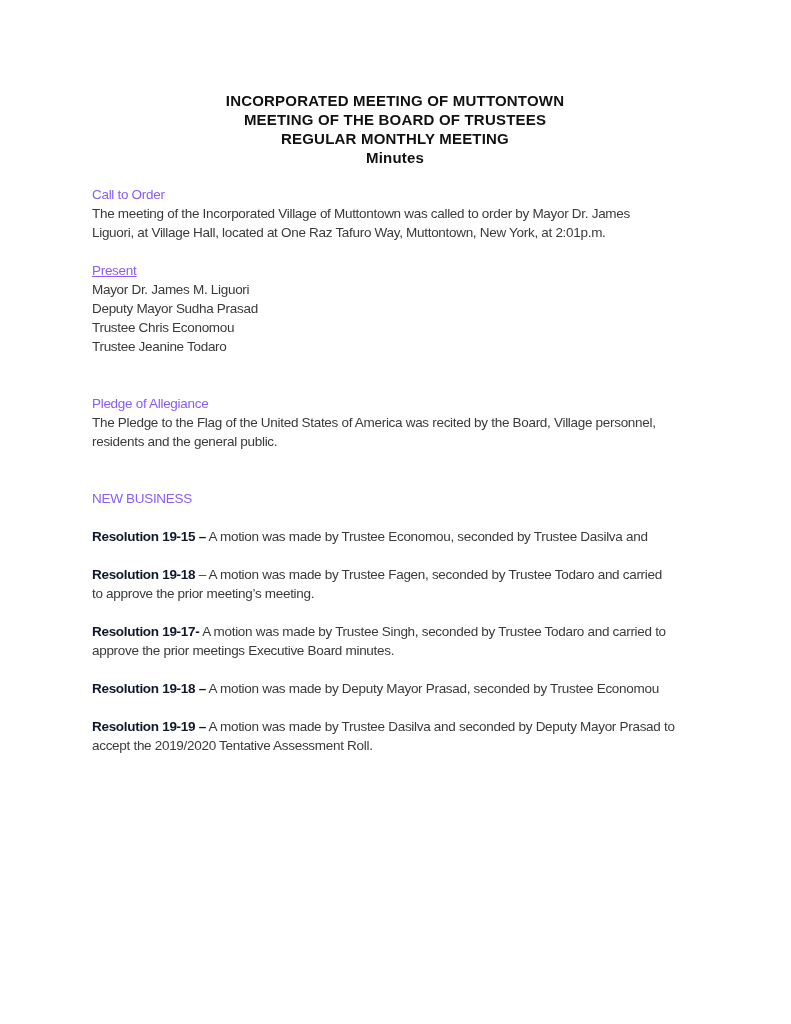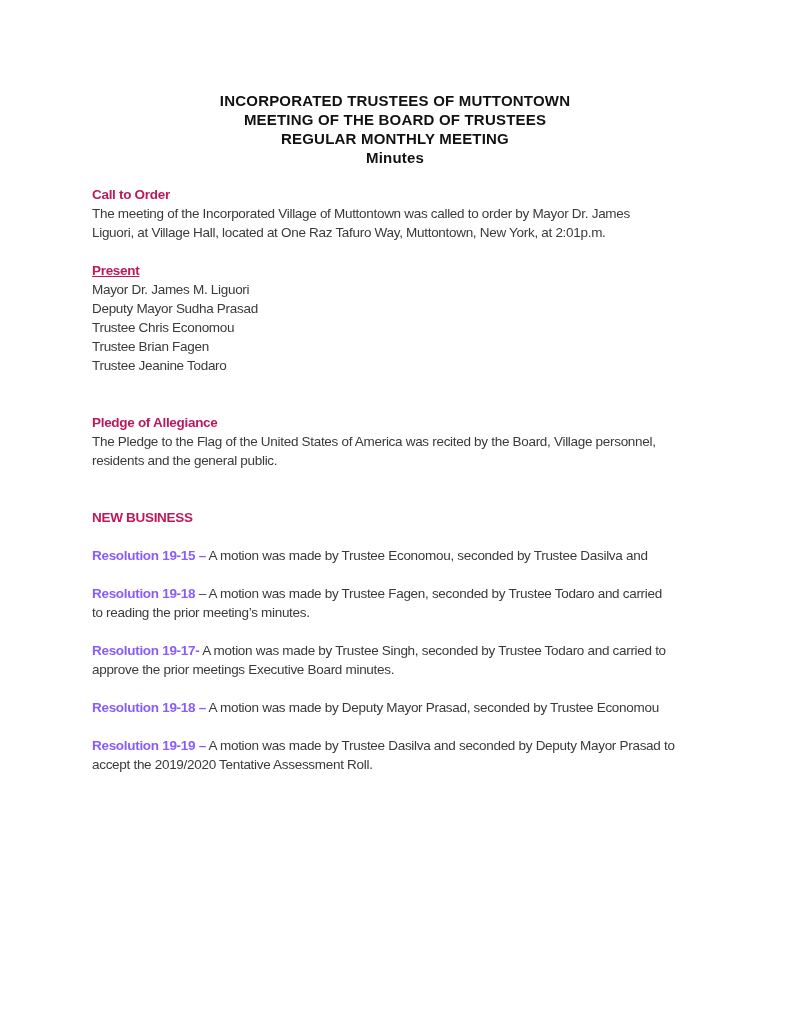--- a/index.html
+++ b/index.html
@@ -29,70 +29,69 @@
   }
   .title-line { height: 19px; }
   .line {
     font-size: 13.5px;
     line-height: 19px;
     height: 19px;
     letter-spacing: -0.3px;
     white-space: nowrap;
   }
   .sec-heading {
-    font-weight: 700;
-    color: #be185d;
+    font-weight: 400;
+    color: #8b5cf6;
   }
   .u { text-decoration: underline; }
   .b {
     font-weight: 700;
-    color: #8b5cf6;
+    color: #0f172a;
   }
   .mt18 { margin-top: 18px; }
   .mt19 { margin-top: 19px; }
   .mt38 { margin-top: 38px; }
   .resolution { margin-top: 19px; }
 </style>
 </head>
 <body>
 
 <div class="page">
   <div class="content">
 
     <div class="title-block">
-      <div class="title-line">INCORPORATED TRUSTEES OF MUTTONTOWN</div>
+      <div class="title-line">INCORPORATED MEETING OF MUTTONTOWN</div>
       <div class="title-line">MEETING OF THE BOARD OF TRUSTEES</div>
       <div class="title-line">REGULAR MONTHLY MEETING</div>
       <div class="title-line">Minutes</div>
     </div>
 
     <div class="line sec-heading mt18">Call to Order</div>
     <div class="line">The meeting of the Incorporated Village of Muttontown was called to order by Mayor Dr. James</div>
     <div class="line">Liguori, at Village Hall, located at One Raz Tafuro Way, Muttontown, New York, at 2:01p.m.</div>
 
     <div class="line sec-heading u mt19">Present</div>
     <div class="line">Mayor Dr. James M. Liguori</div>
     <div class="line">Deputy Mayor Sudha Prasad</div>
     <div class="line">Trustee Chris Economou</div>
-    <div class="line">Trustee Brian Fagen</div>
     <div class="line">Trustee Jeanine Todaro</div>
 
     <div class="line sec-heading mt38">Pledge of Allegiance</div>
     <div class="line">The Pledge to the Flag of the United States of America was recited by the Board, Village personnel,</div>
     <div class="line">residents and the general public.</div>
 
     <div class="line sec-heading mt38">NEW BUSINESS</div>
 
     <div class="resolution">
       <div class="line"><span class="b">Resolution 19-15 –</span><span> A motion was made by Trustee Economou, seconded by Trustee Dasilva and</span></div>
     </div>
 
     <div class="resolution">
       <div class="line"><span class="b">Resolution 19-18</span><span> – A motion was made by Trustee Fagen, seconded by Trustee Todaro and carried</span></div>
-      <div class="line">to reading the prior meeting’s minutes.</div>
+      <div class="line">to approve the prior meeting’s meeting.</div>
     </div>
 
     <div class="resolution">
       <div class="line"><span class="b">Resolution 19-17-</span><span> A motion was made by Trustee Singh, seconded by Trustee Todaro and carried to</span></div>
       <div class="line">approve the prior meetings Executive Board minutes.</div>
     </div>
 
     <div class="resolution">
       <div class="line"><span class="b">Resolution 19-18 –</span><span> A motion was made by Deputy Mayor Prasad, seconded by Trustee Economou</span></div>
     </div>

